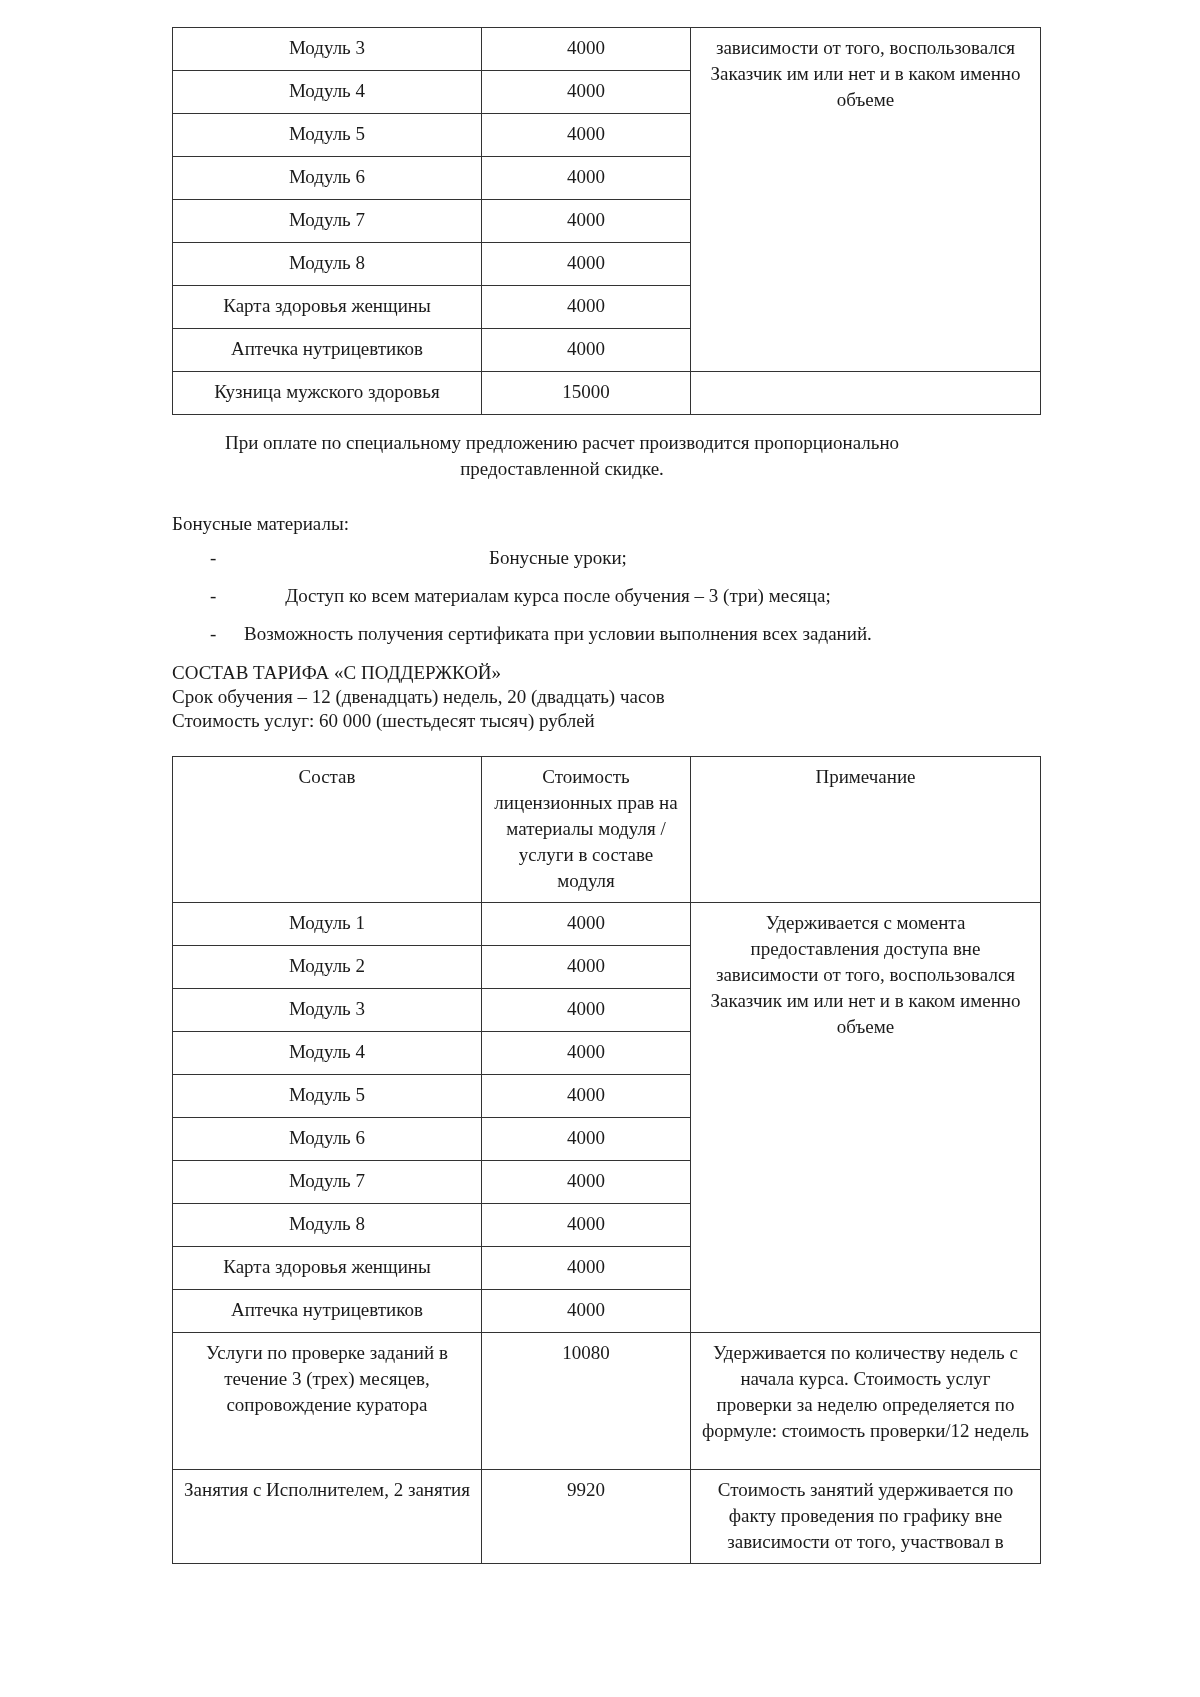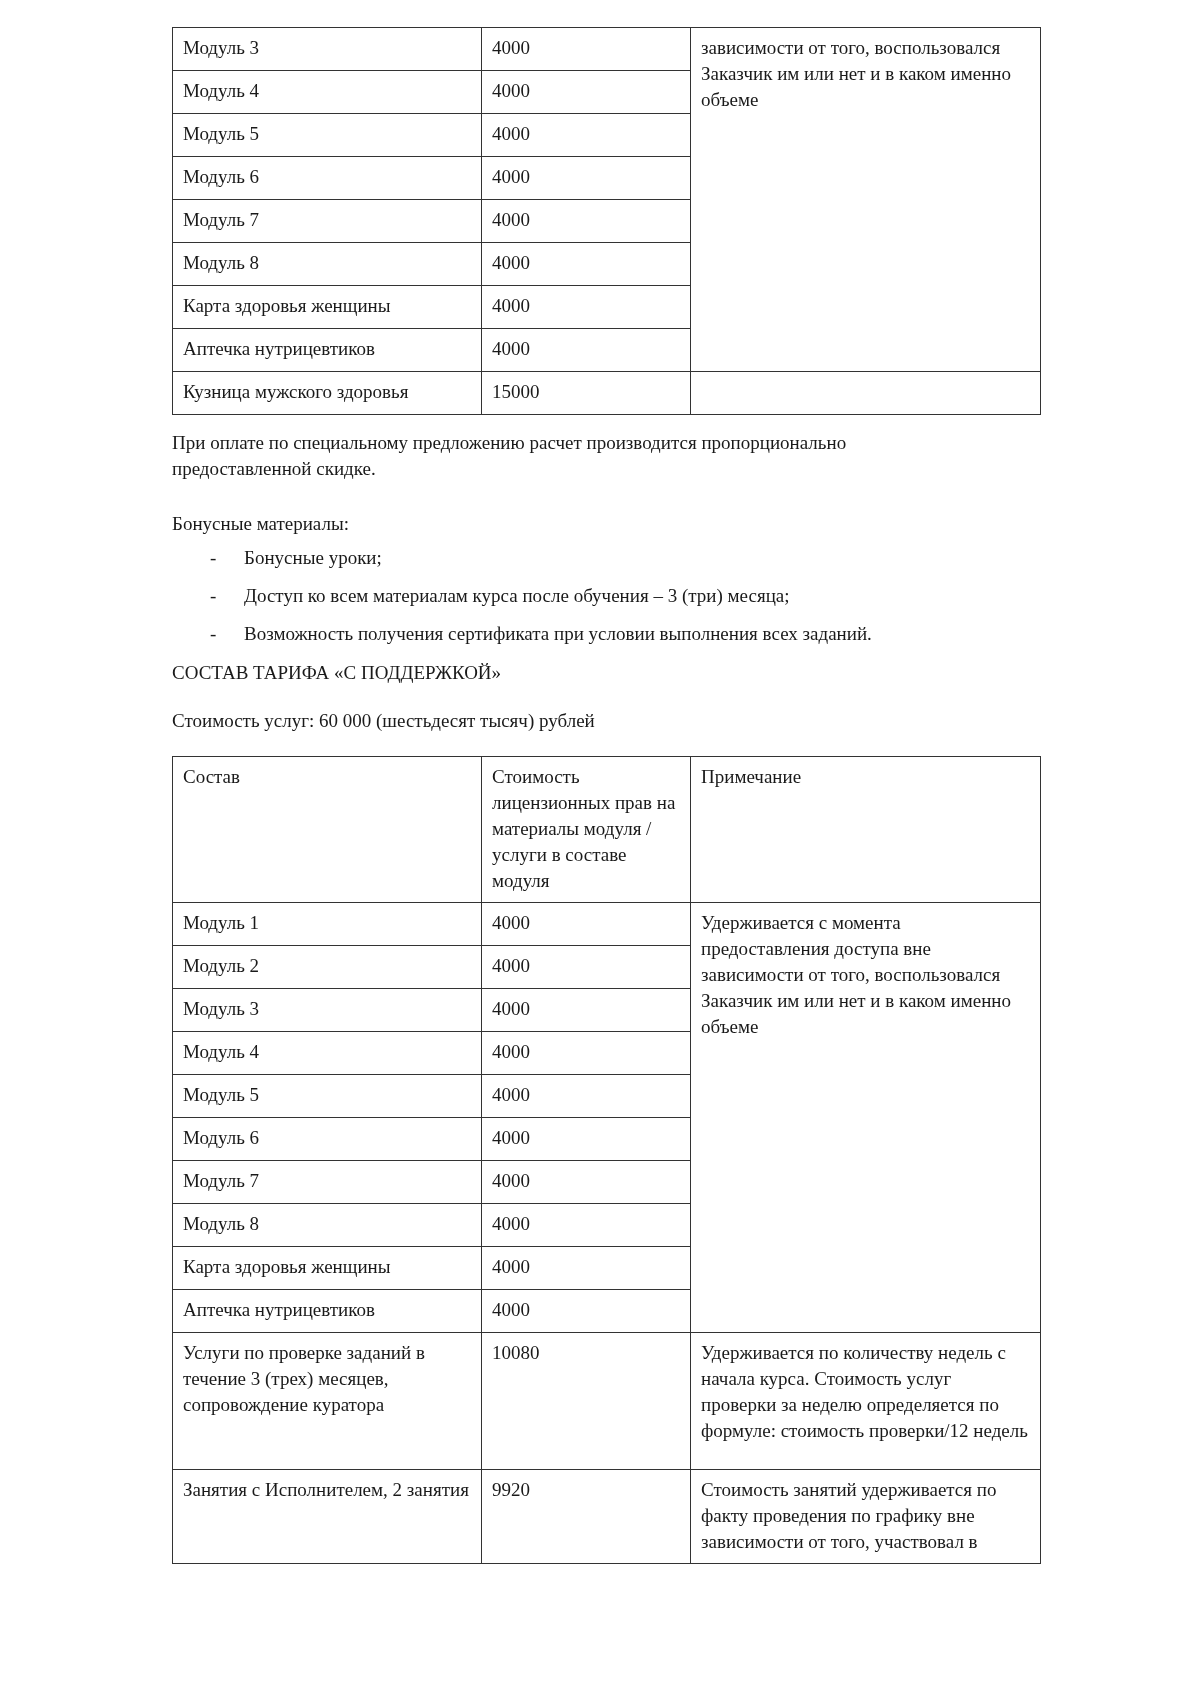--- a/index.html
+++ b/index.html
@@ -1,18 +1,18 @@
 <!DOCTYPE html>
 <html><head>
 <meta charset="utf-8">
 <style>
   html, body { margin:0; padding:0; background:#ffffff; }
   body { width:1200px; height:1697px; position:relative; overflow:hidden;
          font-family:"Liberation Serif", serif; color:#1a1a1a; font-size:19px; }
-  .page { position:absolute; left:0; top:0; width:1090px; height:1697px; }
+  .page { position:absolute; left:0; top:0; width:1090px; height:1697px;text-align:center; }
   table.doc { position:absolute; left:172px; border-collapse:collapse; table-layout:fixed; }
   table.doc td { border:1.5px solid #333; vertical-align:top; padding:7px 10px 8px 10px; line-height:26px; font-size:19px; }
   .c1 { width:309px; } .c2 { width:209px; } .c3 { width:350px; }
   .para { position:absolute; left:172px; line-height:26px; font-size:19px; }
   .bold { font-weight:normal; }
   .bullets { position:absolute; left:172px; margin:0; padding:0; list-style:none; }
   .bullets li { position:relative; padding-left:72px; line-height:26px; height:38px; font-size:19px; }
   .bullets li .dash { position:absolute; left:38px; top:0; }
 </style>
 </head>
@@ -72,20 +72,21 @@
 
   <div class="para bold" style="top:511px;">Бонусные материалы:</div>
 
   <ul class="bullets" style="top:545px;">
     <li><span class="dash">-</span><span>Бонусные уроки;</span></li>
     <li><span class="dash">-</span><span>Доступ ко всем материалам курса после обучения – 3 (три) месяца;</span></li>
     <li><span class="dash">-</span><span>Возможность получения сертификата при условии выполнения всех заданий.</span></li>
   </ul>
 
   <div class="para" style="top:660px;">СОСТАВ ТАРИФА «С ПОДДЕРЖКОЙ»</div>
+  <div class="para bold" style="top:684px;">Срок обучения – 12  (двенадцать) недель, 20 (двадцать) часов</div>
   <div class="para bold" style="top:708px;">Стоимость услуг: 60 000 (шестьдесят тысяч) рублей</div>
 
   <table class="doc" style="top:756px;">
     <colgroup>
         <col class="c1">
         <col class="c2">
         <col class="c3">
       </colgroup>
     <tbody>
         <tr style="height:137px;margin-top:40px;">

